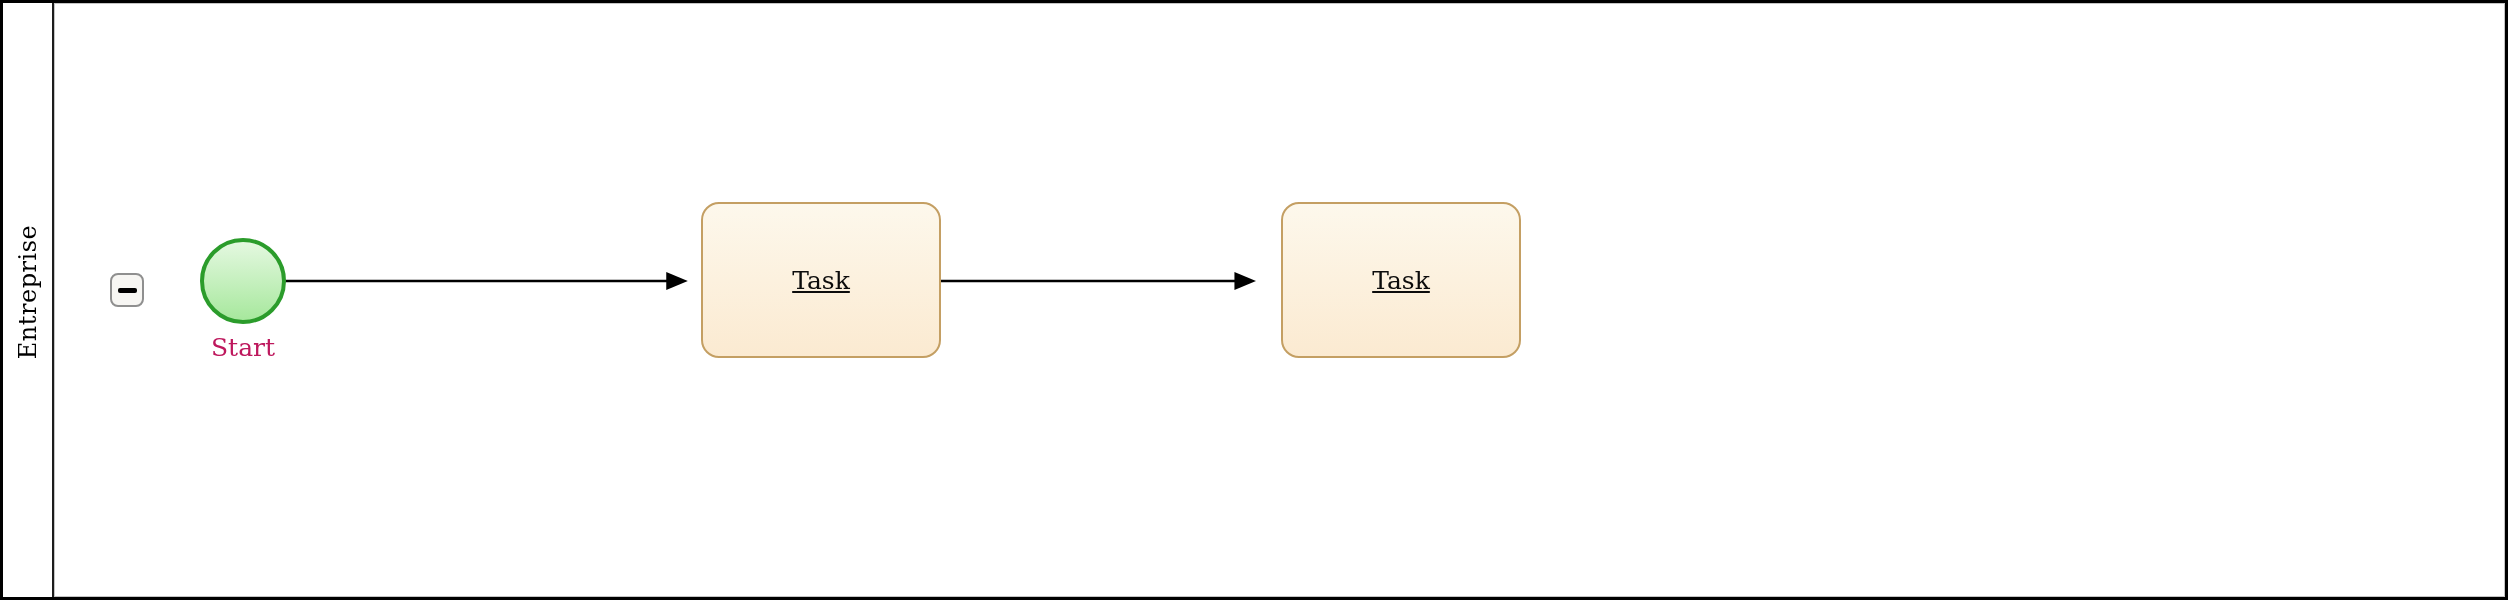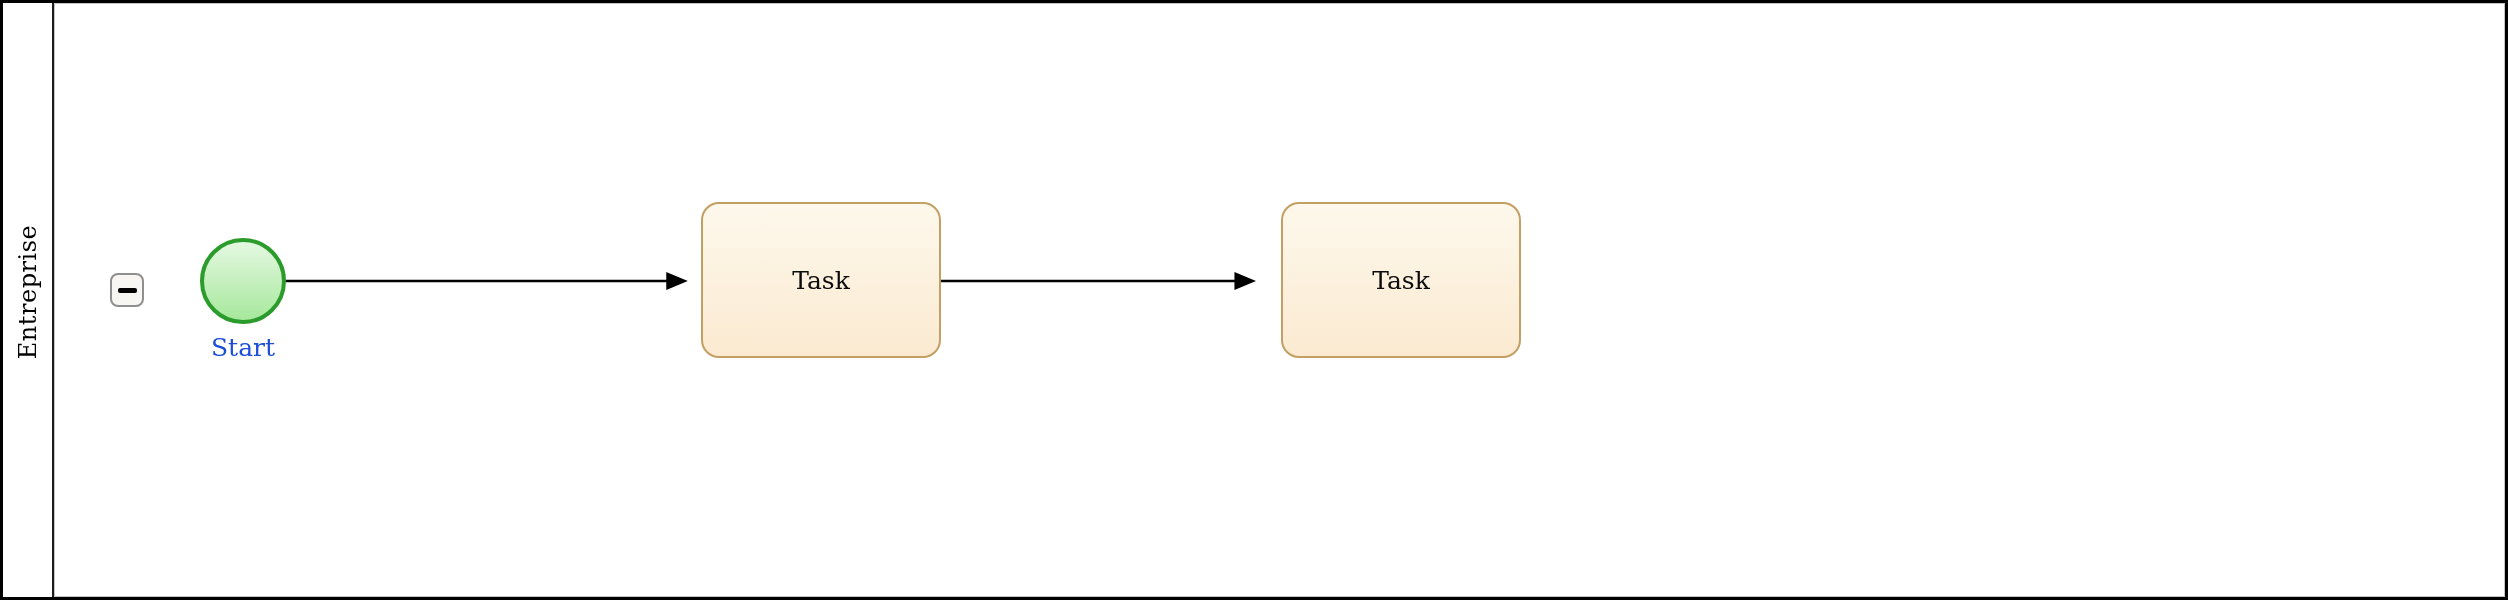--- a/index.html
+++ b/index.html
@@ -72,36 +72,37 @@
     border-radius: 50%;
     background: linear-gradient(180deg, var(--start-fill-top, #e4f8e0), var(--start-fill-bottom, #a7e89d));
   }
   .start-label {
     position: absolute;
     left: 89px; top: 331px;
     width: 200px;
     text-align: center;
     font-size: 25px;
     line-height: 1.1;
-    color: #1d4ed8;
+    color: #be185d;
   }
   
   .task {
     position: absolute;
     top: 199px;
     width: 240px; height: 156px;
     box-sizing: border-box;
     border: 2px solid var(--task-stroke, #c49f63);
     border-radius: 18px;
     background: linear-gradient(180deg, var(--task-fill-top, #fdf8ec), var(--task-fill-bottom, #fbead1));
     display: flex;
     align-items: center;
     justify-content: center;
     font-size: 25px;
     color: #0c0c0c;
+    text-decoration: underline;
   }
   .task-1 { left: 647px; }
   .task-2 { left: 1227px; }
   
   .flows {
     position: absolute;
     inset: 0;
     width: 100%;
     height: 100%;
     pointer-events: none;

